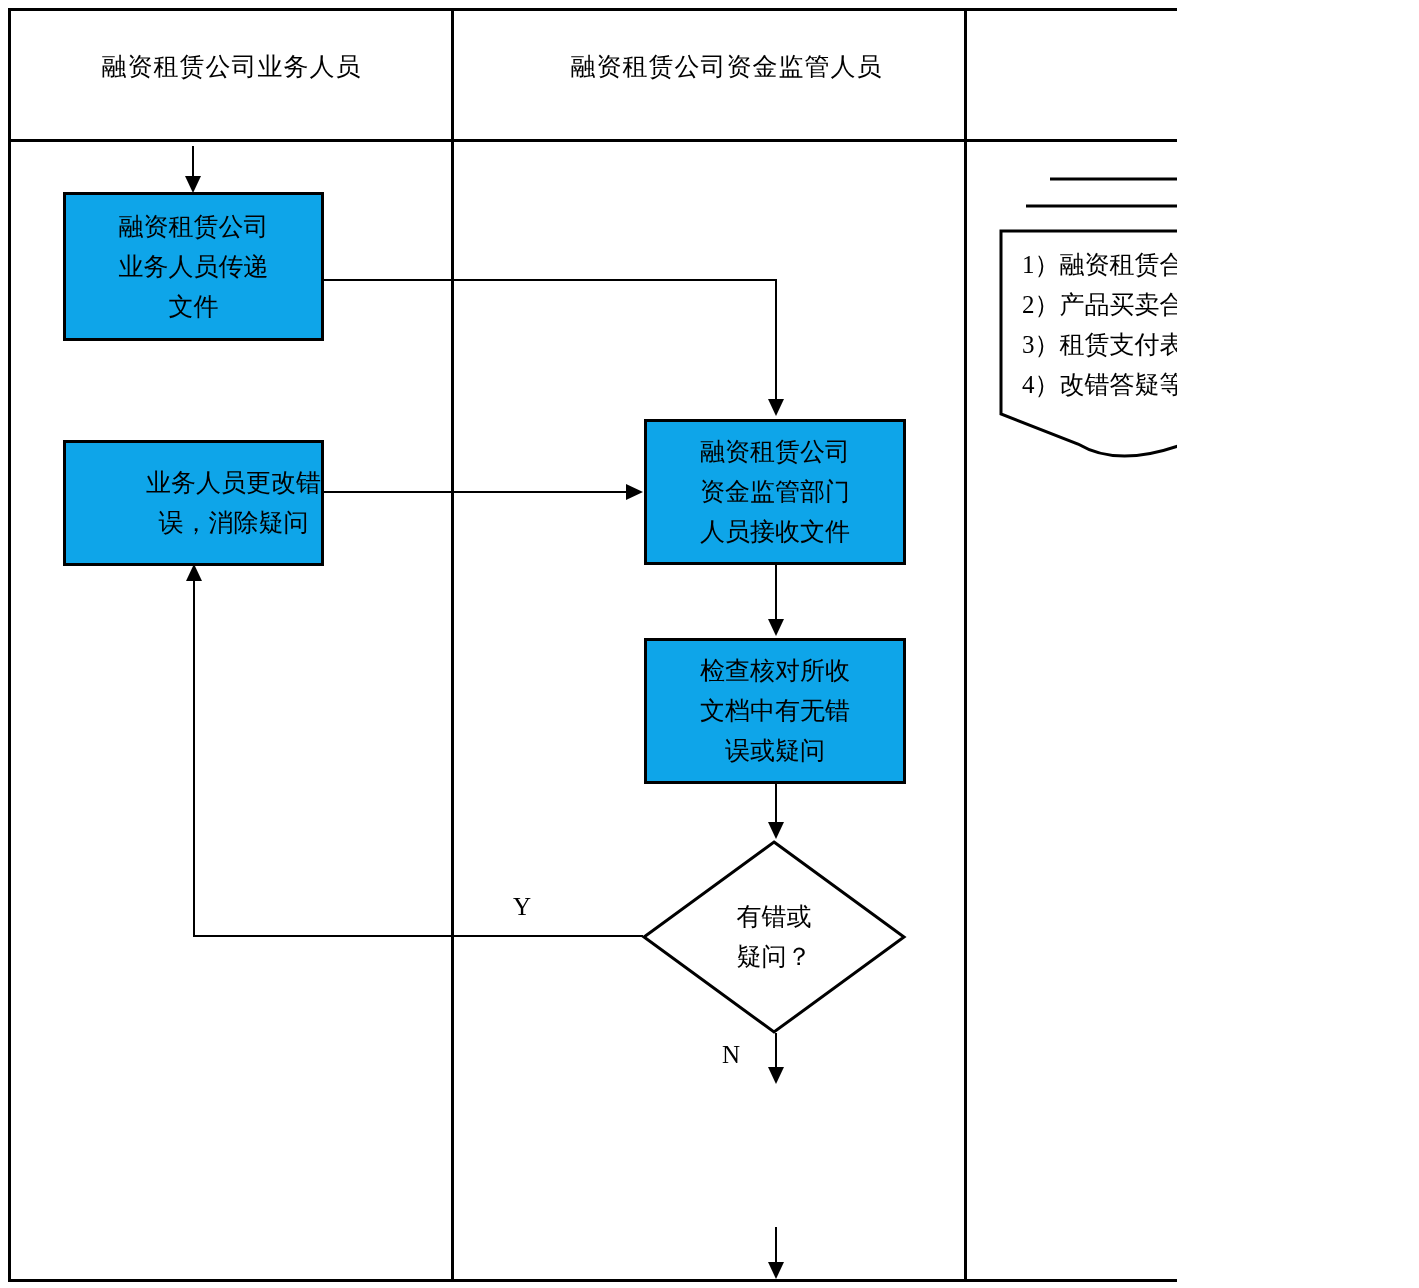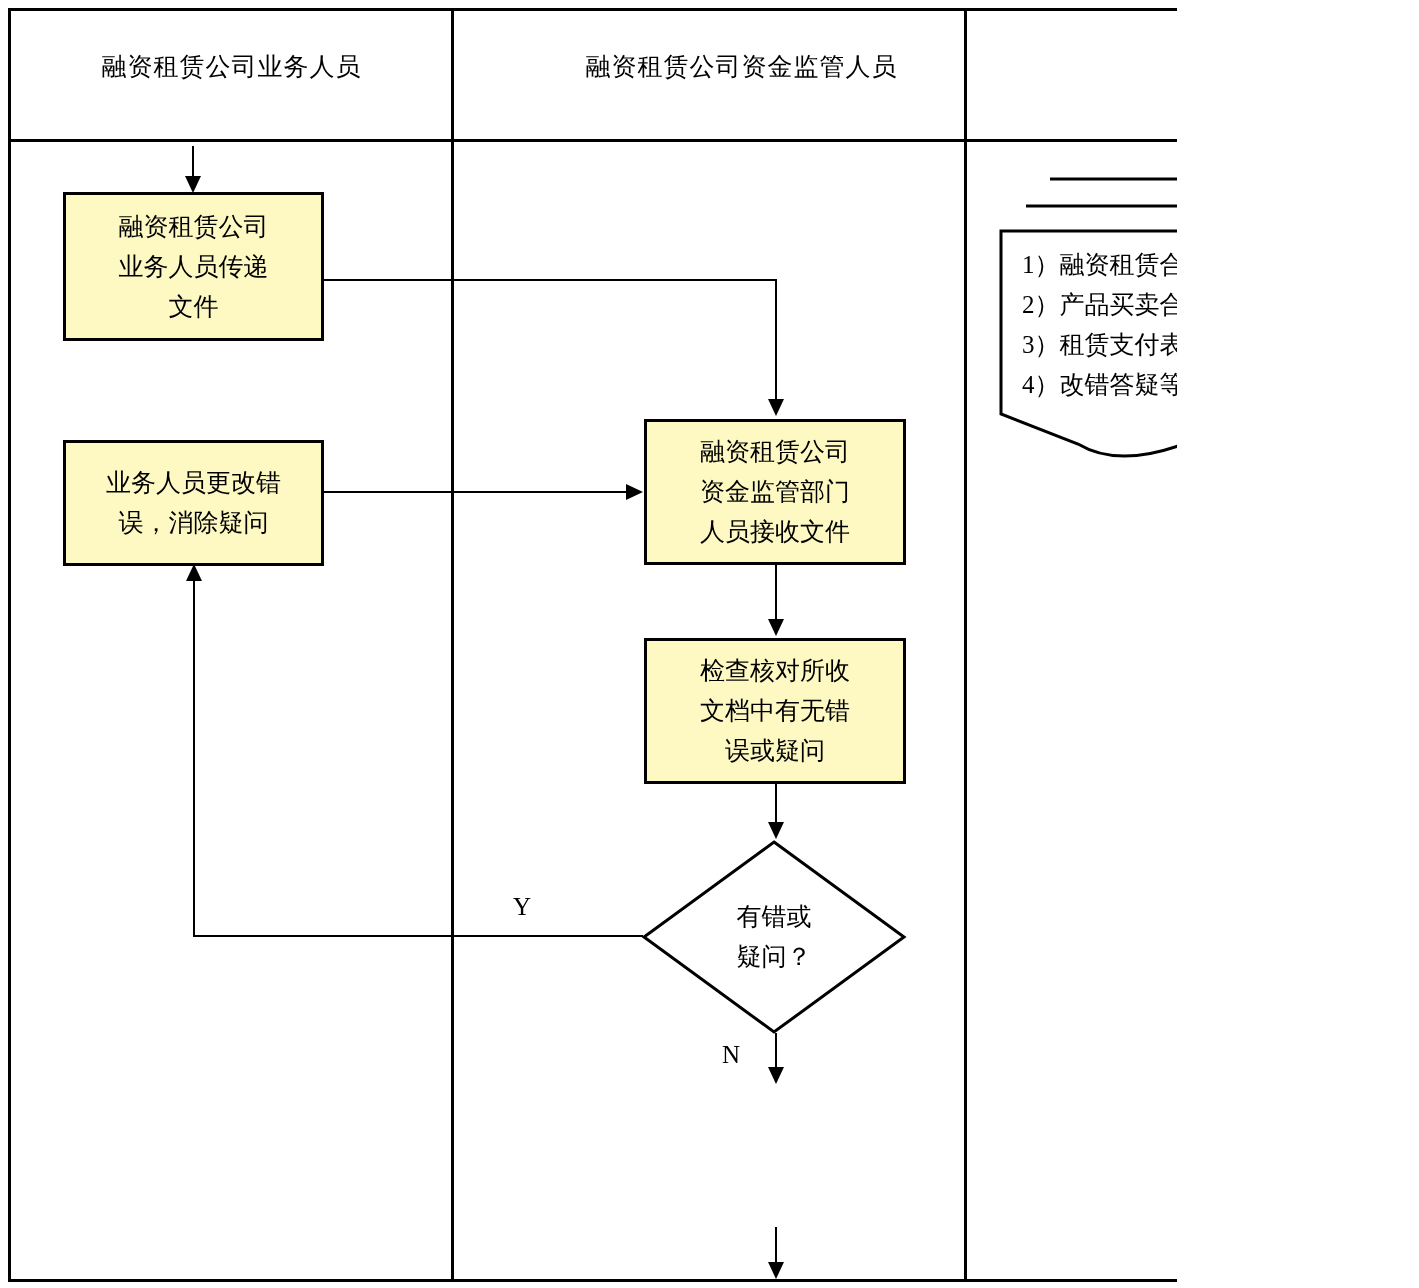--- a/index.html
+++ b/index.html
@@ -35,40 +35,40 @@
   .lane-title {
     position: absolute;
     top: 50px;
     text-align: center;
     font-size: 25px;
     line-height: 34px;
     letter-spacing: 1px;
     white-space: nowrap;
   }
   .lane-title-1 { left: 11px;  width: 441px; }
-  .lane-title-2 { left: 457px; width: 511px; padding-left: 29px; }
+  .lane-title-2 { left: 442px; width: 511px; padding-left: 29px; }
   .lane-title-3 { left: 967px; width: 441px; }
 
   
   .proc-box {
     position: absolute;
     border: 3px solid #000000;
-    background: #fef9c3;
+    background: #0ea5e9;
     box-sizing: border-box;
     display: flex;
     align-items: center;
     justify-content: center;
     text-align: center;
     font-size: 25px;
     line-height: 40px;
   }
   .proc-box .txt { white-space: pre-line; }
 
   .box-transfer { left: 63px;  top: 192px; width: 261px; height: 149px; }
-  .box-fix      { left: 63px;  top: 440px; width: 261px; height: 126px; }
+  .box-fix      { left: 63px;  top: 440px; width: 261px; height: 126px; justify-content: flex-end; }
   .box-receive  { left: 644px; top: 419px; width: 262px; height: 146px; }
   .box-check    { left: 644px; top: 638px; width: 262px; height: 146px; }
   .box-enter    { left: 644px; top: 1087px; width: 262px; height: 140px; }
 
   
   .diamond-wrap {
     position: absolute;
     left: 641px;
     top: 839px;
     width: 266px;

